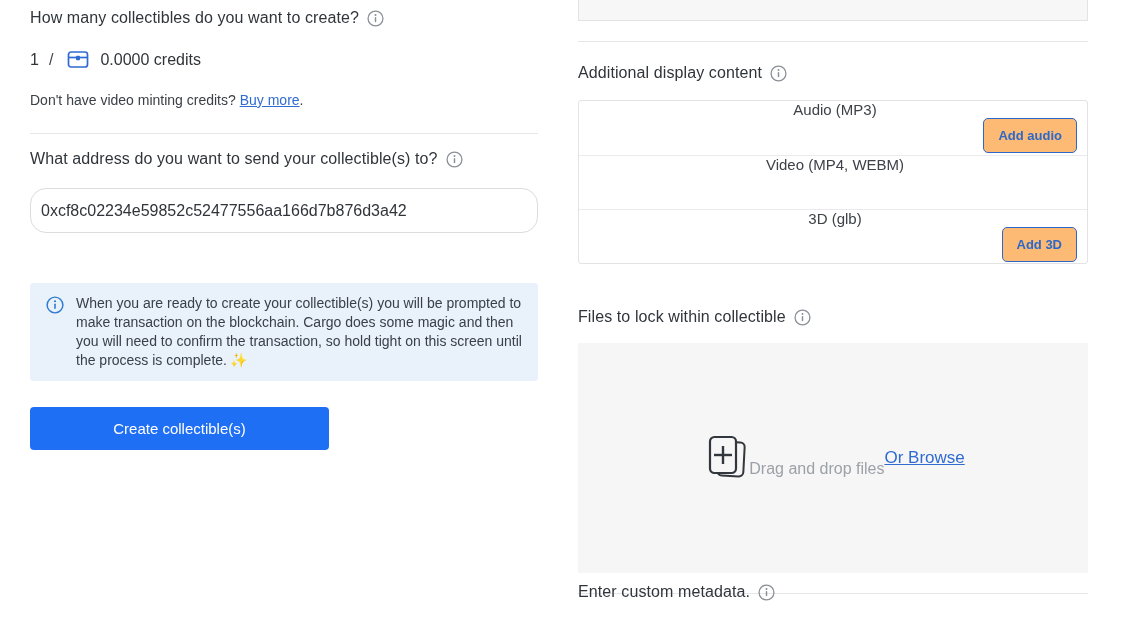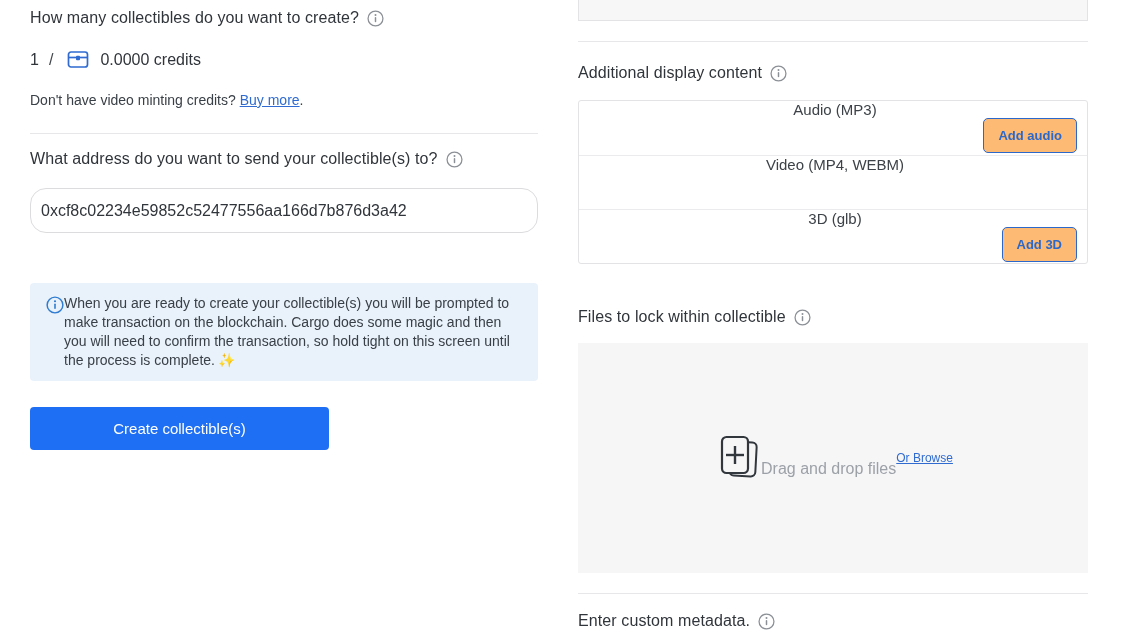--- a/index.html
+++ b/index.html
@@ -23,21 +23,21 @@
   a.link { color:#2f6bd0; text-decoration:underline; cursor:pointer; }
 
   
   .addr-input { position:absolute; top:188px; left:0; width:508px; height:45px;
                 border:1px solid #dcdcdf; border-radius:16px; background:#fff;
                 font-family:"Liberation Sans", sans-serif;
                 font-size:16px; color:#30353b; padding:0 10px; }
 
   
   .alert { position:absolute; top:283px; left:0; width:508px; height:98px;
-           background:#e9f1fa; border-radius:4px; display:flex; 
+           background:#e9f1fa; border-radius:4px; display:flex; gap:12px;
            padding:11px 16px 11px 16px; }
   .alert-text { font-size:14px; line-height:19px; color:#3a4047; }
   .alert .i-wrap { flex:0 0 auto; margin-top:2px; }
 
   
   .primary-btn { position:absolute; top:407px; left:0; width:299px; height:43px;
                  background:#1f6ff5; color:#ffffff; font-size:15px; border:none;
                  border-radius:4px; cursor:pointer; font-family:"Liberation Sans", sans-serif; }
 
   
@@ -49,21 +49,21 @@
   .media-row + .media-row { border-top:1px solid #ebebed; }
   .media-label { font-size:15px; color:#3c4248; }
   .outline-btn { margin-left:auto; background:#fdba74; border:1px solid #2c68c9; color:#2c68c9;
                  font-weight:bold; font-size:13px; padding:9px 14px; border-radius:5px;
                  cursor:pointer; font-family:"Liberation Sans", sans-serif; }
 
   .dropzone { position:absolute; top:343px; left:0; width:510px; height:230px;
               background:#f6f6f7; display:flex; flex-direction:row; align-items:center;
               justify-content:center; cursor:pointer; }
   .dz-text { font-size:16px; color:#9ca1a8; margin-top:22px; }
-  .dz-browse { font-size:12px; }
+  .dz-browse { font-size:17px; }
 
   .i-icon { display:inline-flex; }
 </style>
 </head>
 <body>
 
 <div class="col left-col">
 
   <div class="section-label" style="top:9px;">
     <span>How many collectibles do you want to create?</span>
@@ -172,21 +172,21 @@
         <line x1="22" y1="14" x2="22" y2="32" stroke="#32373d" stroke-width="2.4"></line>
         <line x1="13" y1="23" x2="31" y2="23" stroke="#32373d" stroke-width="2.4"></line>
       </svg>
     </span>
     <div class="dz-text">Drag and drop files</div>
     <div class="dz-browse"><a class="link">Or Browse</a></div>
   </div>
 
   <div class="divider" style="top:593px;"></div>
 
-  <div class="section-label" style="top:612px;">
+  <div class="section-label" style="top:583px;">
     <span>Enter custom metadata.</span>
     <span class="i-icon">
       <svg width="17" height="17" viewBox="0 0 16 16">
           <circle cx="8" cy="8" r="7" fill="none" stroke="#8b9097" stroke-width="1.2"></circle>
           <circle cx="8" cy="4.7" r="0.95" fill="#8b9097"></circle>
           <rect x="7.3" y="6.6" width="1.4" height="5" rx="0.7" fill="#8b9097"></rect>
         </svg>
     </span>
   </div>
 </div>

